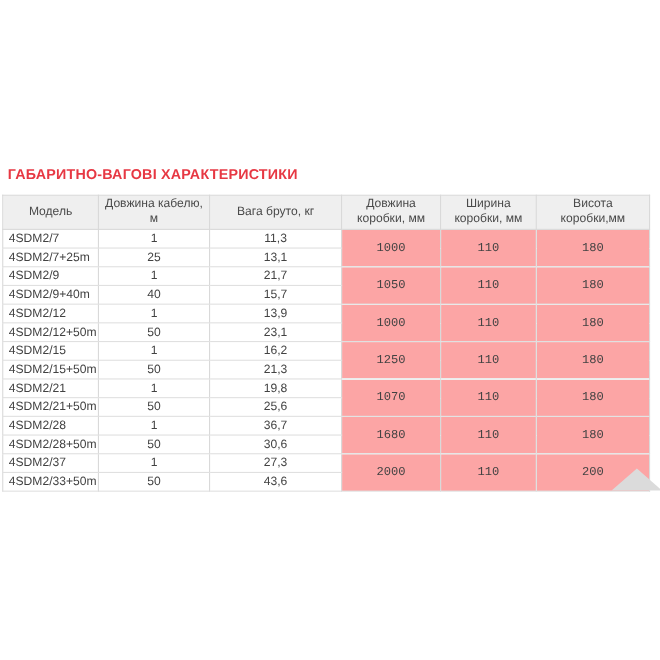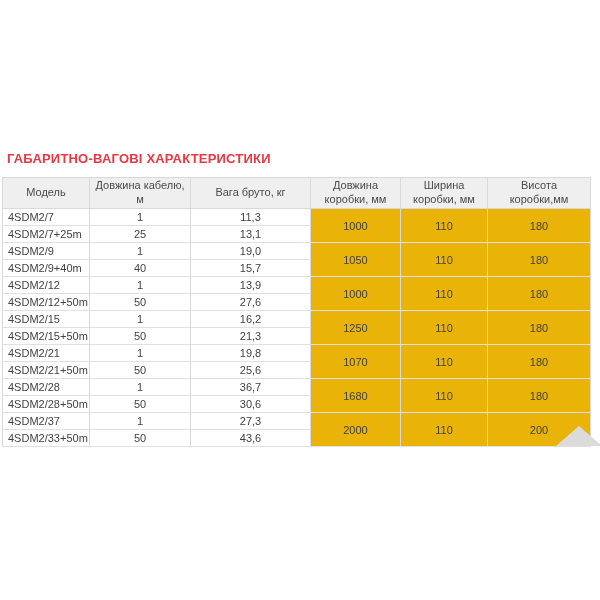--- a/index.html
+++ b/index.html
@@ -57,21 +57,22 @@
     vertical-align: middle;
     padding: 0 2px;
     white-space: nowrap;
     overflow: hidden;
   }
   table.specs td.model-cell {
     text-align: left;
     padding-left: 5px;
   }
   table.specs td.box-cell {
-    background: #eab308;
+    background: #fca5a5;
+    font-family: Liberation Mono, monospace;
   }
   .corner-triangle {
     position: absolute;
     left: 556px;
     top: 426px;
     width: 0;
     height: 0;
     border-left: 23px solid transparent;
     border-right: 23px solid transparent;
     border-bottom: 20px solid #dbdbdb;
@@ -113,42 +114,42 @@
           <td class="box-cell" rowspan="2">180</td>
         </tr>
         <tr>
           <td class="model-cell">4SDM2/7+25m</td>
           <td>25</td>
           <td>13,1</td>
         </tr>
         <tr>
           <td class="model-cell">4SDM2/9</td>
           <td>1</td>
-          <td>19,0</td>
+          <td>21,7</td>
           <td class="box-cell" rowspan="2">1050</td>
           <td class="box-cell" rowspan="2">110</td>
           <td class="box-cell" rowspan="2">180</td>
         </tr>
         <tr>
           <td class="model-cell">4SDM2/9+40m</td>
           <td>40</td>
           <td>15,7</td>
         </tr>
         <tr>
           <td class="model-cell">4SDM2/12</td>
           <td>1</td>
           <td>13,9</td>
           <td class="box-cell" rowspan="2">1000</td>
           <td class="box-cell" rowspan="2">110</td>
           <td class="box-cell" rowspan="2">180</td>
         </tr>
         <tr>
           <td class="model-cell">4SDM2/12+50m</td>
           <td>50</td>
-          <td>27,6</td>
+          <td>23,1</td>
         </tr>
         <tr>
           <td class="model-cell">4SDM2/15</td>
           <td>1</td>
           <td>16,2</td>
           <td class="box-cell" rowspan="2">1250</td>
           <td class="box-cell" rowspan="2">110</td>
           <td class="box-cell" rowspan="2">180</td>
         </tr>
         <tr>

